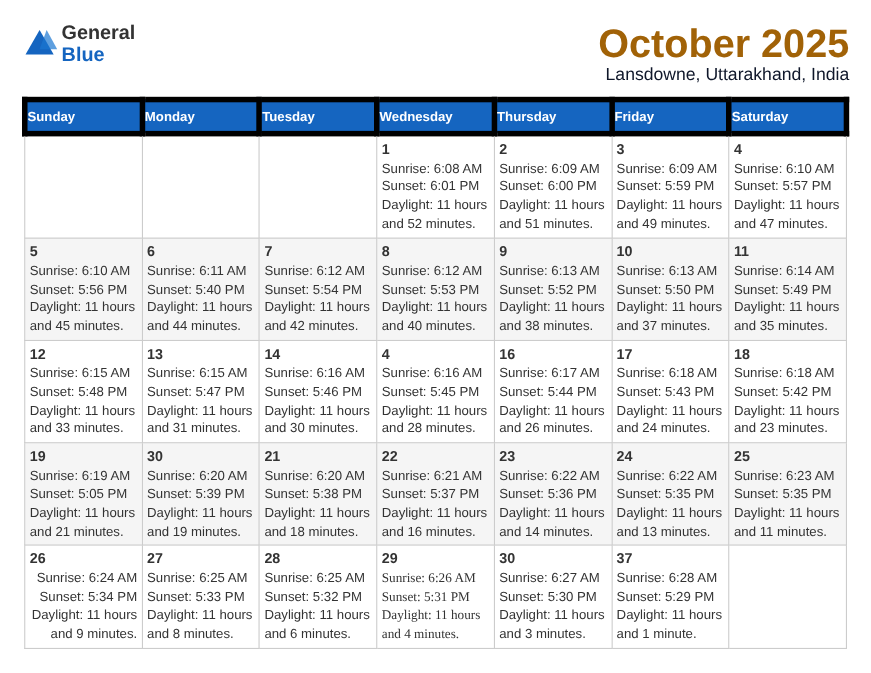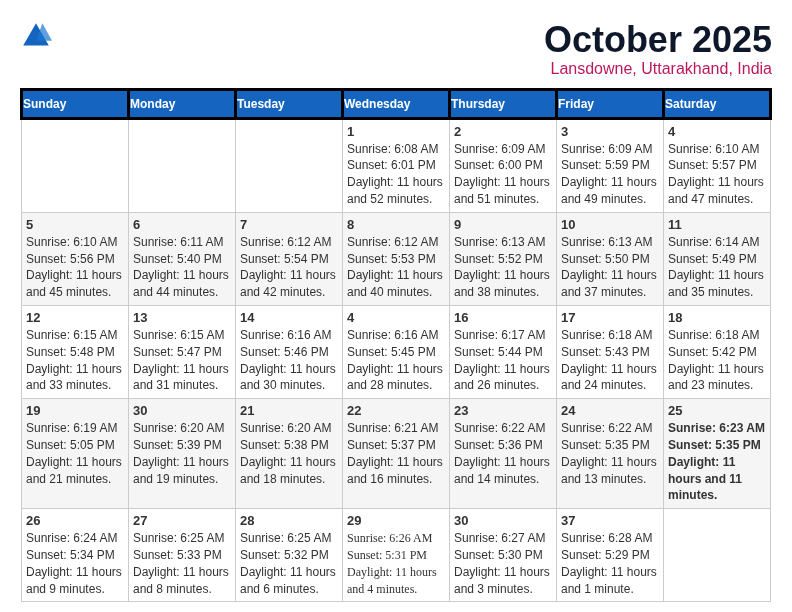--- a/index.html
+++ b/index.html
@@ -39,40 +39,40 @@
     .logo-icon {
       width: 32px;
       height: 32px;
     }
     .title-block {
       text-align: right;
     }
     .month-title {
       font-size: 36px;
       font-weight: bold;
-      color: #0f172a;
+      color: #a16207;
       line-height: 1.1;
     }
     .location {
       font-size: 16px;
-      color: #be185d;
+      color: #0f172a;
     }
     .calendar {
       width: 100%;
       border-collapse: collapse;
       font-size: 11px;
     }
     .calendar th {
       background: #1565c0;
       color: #fff;
       padding: 6px 0;
       text-align: left;
       font-size: 12px;
       font-weight: bold;
-      border: 3px solid #000000;
+      border: 5px solid #000000;
     }
     .calendar td {
       border: 1px solid #ccc;
       vertical-align: top;
       padding: 4px;
       width: 107px;
       min-height: 80px;
       background: #fff;
     }
     .calendar tr:nth-child(even) td {
@@ -96,20 +96,24 @@
   </style>
 </head>
 <body>
 
 <div class="header">
   <div class="logo">
     <svg class="logo-icon" viewBox="0 0 40 40">
       <polygon points="20,4 36,32 4,32" fill="#1565c0"></polygon>
       <polygon points="28,4 40,26 20,26" fill="#1976d2" opacity="0.7"></polygon>
     </svg>
+    <div class="logo-text">
+      <span class="logo-general">General</span>
+      <span class="logo-blue">Blue</span>
+    </div>
   </div>
   <div class="title-block">
     <div class="month-title">October 2025</div>
     <div class="location">Lansdowne, Uttarakhand, India</div>
   </div>
 </div>
 
 <table class="calendar">
   <thead>
     <tr>
@@ -272,29 +276,29 @@
 Daylight: 11 hours and 14 minutes.</div>
         </td>
         <td>
           <span class="day-num">24</span>
           <div class="day-info" style="white-space: pre-line;">Sunrise: 6:22 AM
 Sunset: 5:35 PM
 Daylight: 11 hours and 13 minutes.</div>
         </td>
         <td>
           <span class="day-num">25</span>
-          <div class="day-info" style="white-space: pre-line; font-weight: bold;">Sunrise: 6:23 AM
+          <div class="day-info" style="white-space: pre-line;">Sunrise: 6:23 AM
 Sunset: 5:35 PM
 Daylight: 11 hours and 11 minutes.</div>
         </td>
       </tr>
       <tr>
         <td>
           <span class="day-num">26</span>
-          <div class="day-info" style="white-space: pre-line;">Sunrise: 6:24 AM
+          <div class="day-info" style="white-space: pre-line; text-align: right;">Sunrise: 6:24 AM
 Sunset: 5:34 PM
 Daylight: 11 hours and 9 minutes.</div>
         </td>
         <td>
           <span class="day-num">27</span>
           <div class="day-info" style="white-space: pre-line;">Sunrise: 6:25 AM
 Sunset: 5:33 PM
 Daylight: 11 hours and 8 minutes.</div>
         </td>
         <td>

